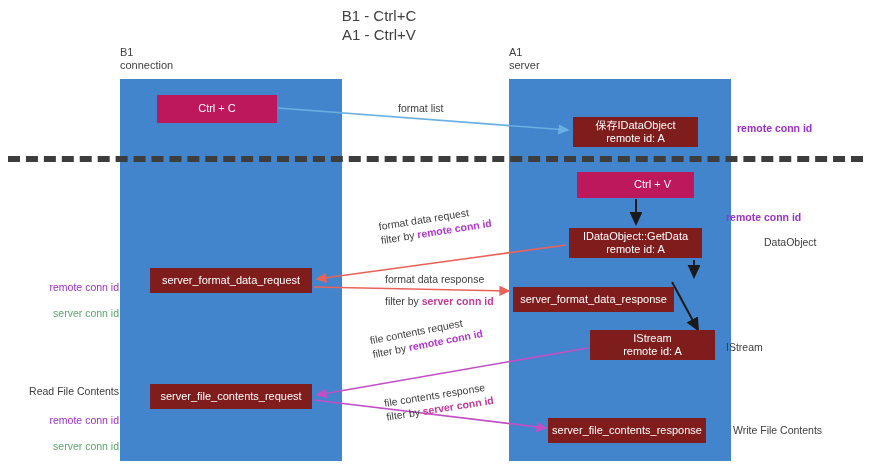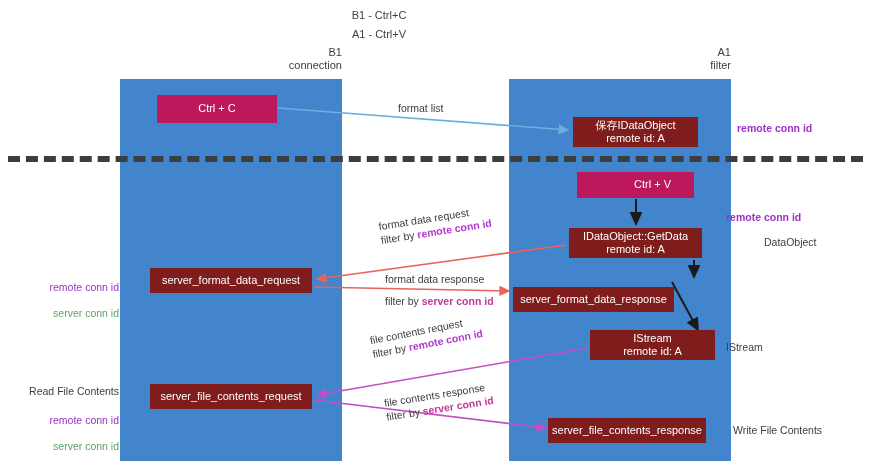--- a/index.html
+++ b/index.html
@@ -7,27 +7,27 @@
     width:871px;height:467px;
     background:#ffffff;
     font-family:"Liberation Sans","DejaVu Sans",sans-serif;
     overflow:hidden;
   }
   #stage{position:relative;width:871px;height:467px;}
 
   
   .title{
     position:absolute;left:0;top:6px;width:758px;
-    text-align:center;color:#404040;font-size:11px;line-height:19px;
+    text-align:center;color:#404040;font-size:15px;line-height:19px;
     white-space:pre-line;
   }
 
   
   .lane-head{
-    position:absolute;text-align:right;color:#404040;
+    position:absolute;text-align:left;color:#404040;
     font-size:11px;line-height:13px;white-space:pre-line;
   }
   #head-b1{left:120px;top:46px;width:222px;}
   #head-a1{left:509px;top:46px;width:222px;}
 
   
   .lane{position:absolute;background:#4285cd;}
   #lane-b1{left:120px;top:79px;width:222px;height:382px;}
   #lane-a1{left:509px;top:79px;width:222px;height:382px;}
 
@@ -99,21 +99,21 @@
 <body>
 
 <div id="stage">
 
   <div class="title">B1 - Ctrl+C
 A1 - Ctrl+V</div>
 
   <div class="lane-head" id="head-b1">B1
 connection</div>
   <div class="lane-head" id="head-a1">A1
-filter</div>
+server</div>
 
   <div class="lane" id="lane-b1"></div>
   <div class="lane" id="lane-a1"></div>
 
   <svg id="wires" viewBox="0 0 871 467">
     <defs>
       <marker id="ah-blue" markerWidth="7" markerHeight="7" refX="6" refY="3.2" orient="auto">
         <path d="M0,0 L7,3.2 L0,6.4 z" fill="#69b0e0"></path>
       </marker>
       <marker id="ah-red" markerWidth="7" markerHeight="7" refX="6" refY="3.2" orient="auto">

